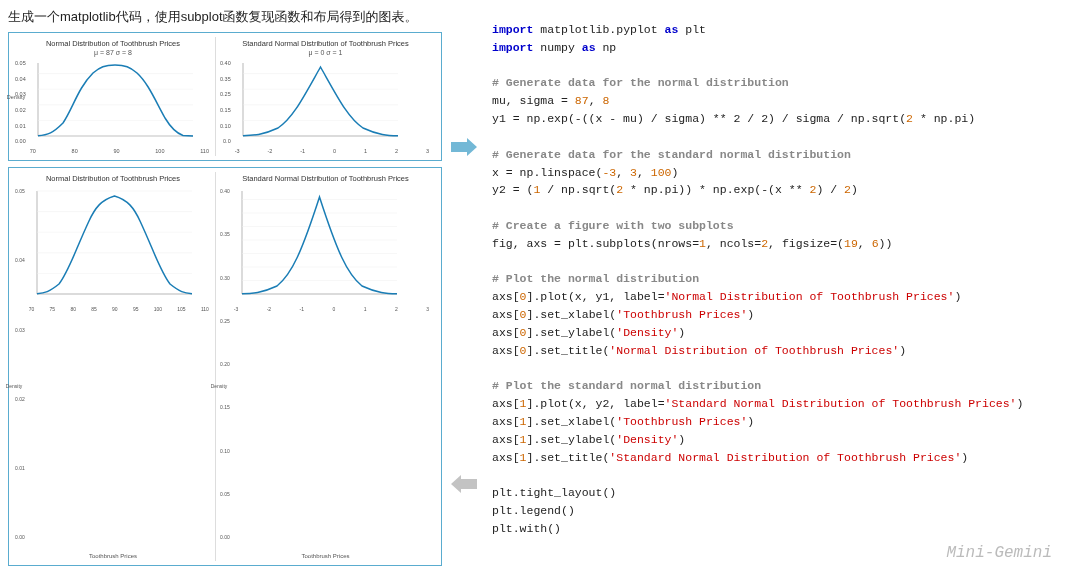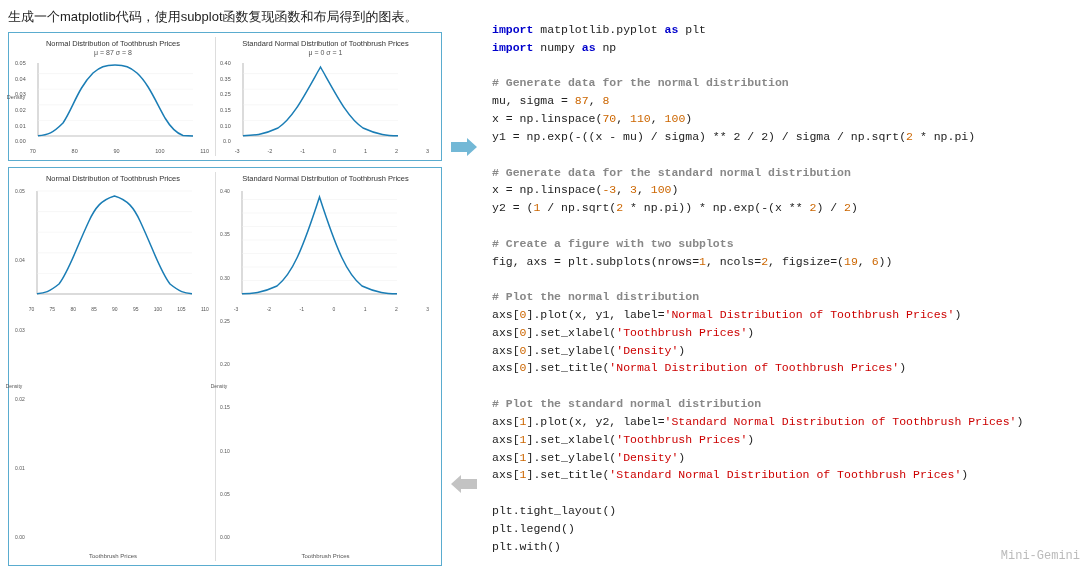--- a/index.html
+++ b/index.html
@@ -98,23 +98,24 @@
       line-height: 1.55;
       color: #222;
       background: #fff;
       overflow: hidden;
       position: relative;
     }
 
     .watermark {
       position: absolute;
       bottom: 8px;
-      right: 0;
-      font-size: 12px;
+      right: 28px;
+      font-size: 16px;
       color: #bbb;
+      font-style: italic;
     }
 
     
     .kw { color: #0000cc; font-weight: bold; }
     .str { color: #cc0000; }
     .num { color: #cc6600; }
     .cm { color: #888; font-weight: bold; }
 
     .code-line { white-space: pre; }
 
@@ -315,21 +316,20 @@
   </div>
 </div>
 
 <div class="right-panel">
   <div>
     <div class="code-line"><span class="kw">import</span> matplotlib.pyplot <span class="kw">as</span> plt</div>
     <div class="code-line"><span class="kw">import</span> numpy <span class="kw">as</span> np</div>
     <div class="code-line">&nbsp;</div>
     <div class="code-line"><span class="cm"># Generate data for the normal distribution</span></div>
     <div class="code-line">mu, sigma = <span class="num">87</span>, <span class="num">8</span></div>
-    <div class="code-line">x = np.linspace(<span class="num">70</span>, <span class="num">110</span>, <span class="num">100</span>)</div>
     <div class="code-line">y1 = np.exp(-((x - mu) / sigma) ** 2 / 2) / sigma / np.sqrt(<span class="num">2</span> * np.pi)</div>
     <div class="code-line">&nbsp;</div>
     <div class="code-line"><span class="cm"># Generate data for the standard normal distribution</span></div>
     <div class="code-line">x = np.linspace(<span class="num">-3</span>, <span class="num">3</span>, <span class="num">100</span>)</div>
     <div class="code-line">y2 = (<span class="num">1</span> / np.sqrt(<span class="num">2</span> * np.pi)) * np.exp(-(x ** <span class="num">2</span>) / <span class="num">2</span>)</div>
     <div class="code-line">&nbsp;</div>
     <div class="code-line"><span class="cm"># Create a figure with two subplots</span></div>
     <div class="code-line">fig, axs = plt.subplots(nrows=<span class="num">1</span>, ncols=<span class="num">2</span>, figsize=(<span class="num">19</span>, <span class="num">6</span>))</div>
     <div class="code-line">&nbsp;</div>
     <div class="code-line"><span class="cm"># Plot the normal distribution</span></div>

